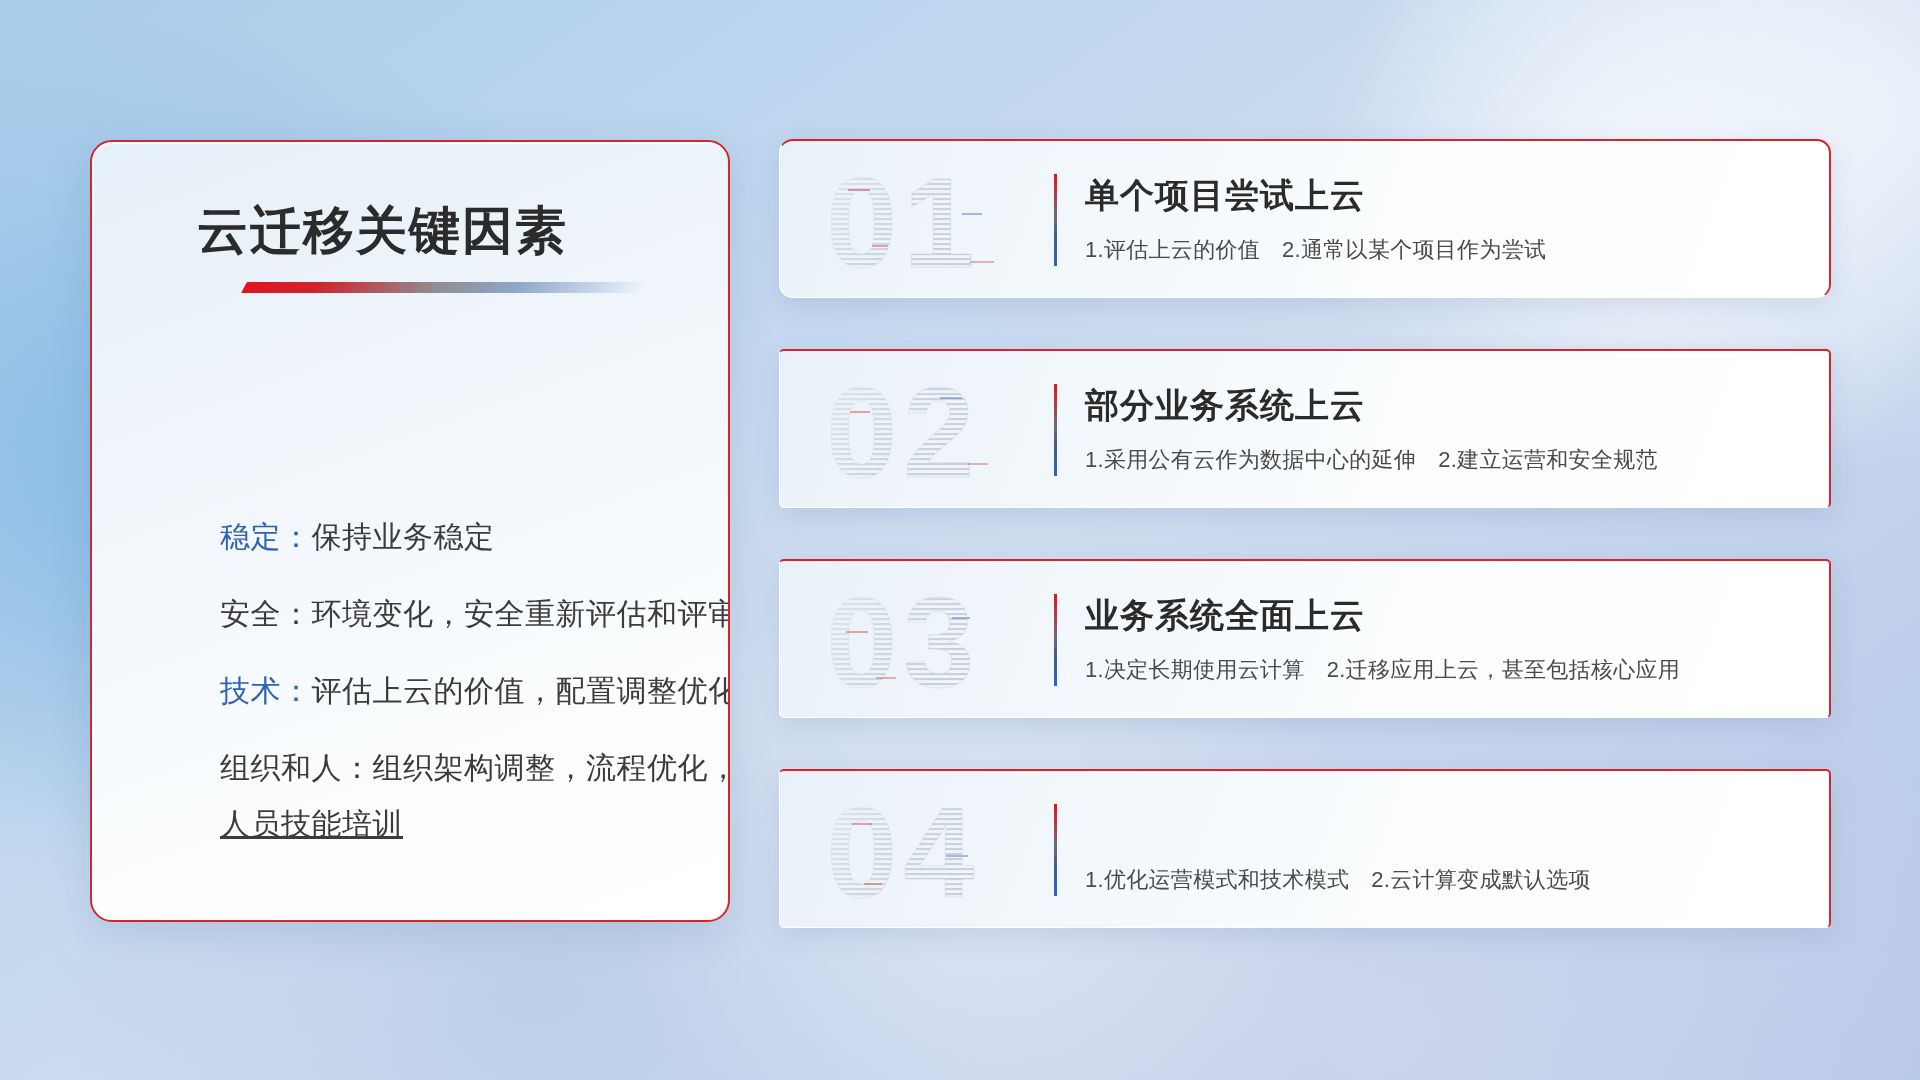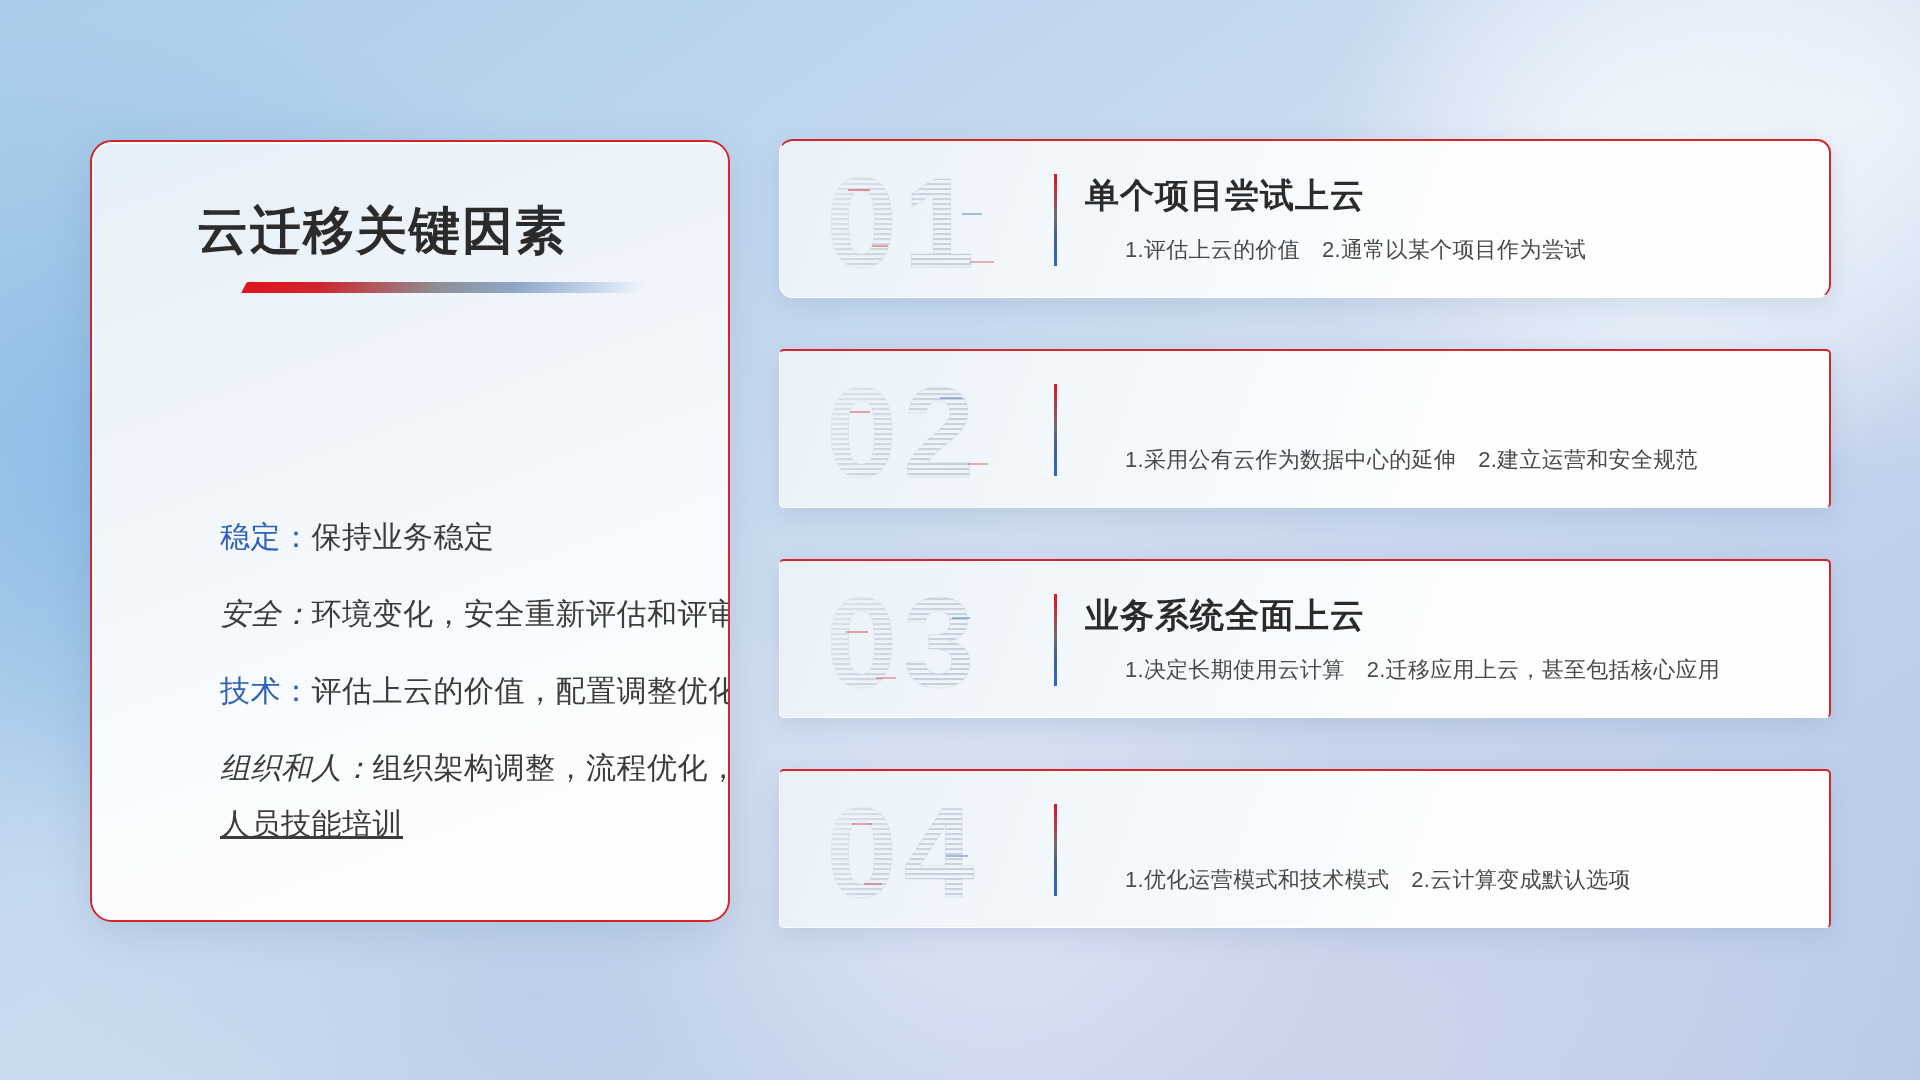--- a/index.html
+++ b/index.html
@@ -55,21 +55,21 @@
     transform:skewX(-28deg);
     border-radius:1px;
   }
   .lc-list { position:absolute; left:128px; top:380px; right:40px; }
   .lc-item {
     font-size:30px; line-height:1.0; color:#3c3c3c;
     margin-bottom:47px; white-space:nowrap; letter-spacing:0.5px;
   }
   .lc-item:last-child { margin-bottom:8px; }
   .lc-item .k { color:#2f62b5; }
-  .lc-item .k.plain { color:#3c3c3c;font-style:italic; }
+  .lc-item .k.plain { color:#3c3c3c; }
   .lc-item .wrap2 { display:block; margin-top:26px;text-decoration:underline; }
 
   
   .r-card {
     position:absolute; left:779px; width:1052px; height:159px;
     border-radius:5px;
     background:linear-gradient(110deg, #e9f1f8 0%, #f2f7fb 28%, #fbfdfe 60%, #ffffff 100%);
     border:1px solid rgba(255,255,255,0.9);
     border-right:2px solid #d5242c;
     border-top:2px solid #d5242c;
@@ -93,21 +93,20 @@
   }
   .r-title {
     position:absolute; left:305px; top:32px;
     font-size:34px; font-weight:bold; color:#2b2b2b; letter-spacing:1px;
     white-space:nowrap;
   }
   .r-desc {
     position:absolute; left:305px; top:94px;
     font-size:22px; color:#4a4a4a; letter-spacing:0.3px;
     white-space:nowrap;
-    margin-left:40px;
   }
   .r-desc .gap { display:inline-block; width:22px; }
 </style>
 </head>
 <body>
 
 <div class="stage">
 
   <div class="glow-a"></div>
   <div class="glow-b"></div>
@@ -192,20 +191,21 @@
         <g mask="url(#m2)">
           <text x="6" y="114" font-family="Liberation Sans, sans-serif" font-size="128" font-weight="bold" letter-spacing="6" fill="url(#scan2)">02</text>
           <text x="6" y="114" font-family="Liberation Sans, sans-serif" font-size="128" font-weight="bold" letter-spacing="6" fill="none" stroke="#aeb9c9" stroke-width="0.8" opacity="0.35">02</text>
         </g>
         <rect x="30" y="48" width="20" height="2" fill="#d5242c" opacity="0.4"></rect>
         <rect x="120" y="34" width="22" height="2" fill="#2f63c2" opacity="0.4"></rect>
         <rect x="148" y="100" width="20" height="2" fill="#d5242c" opacity="0.35"></rect>
       </svg>
     </div>
     <div class="r-bar"></div>
+    <div class="r-title">部分业务系统上云</div>
     <div class="r-desc">
       <span>1.采用公有云作为数据中心的延伸</span><span class="gap"></span><span>2.建立运营和安全规范</span>
     </div>
   </div>
 
   <div class="r-card c3">
     <div class="r-num">
       <svg viewBox="0 0 215 134" aria-hidden="true">
         <defs>
           <pattern id="scan3" width="4" height="5" patternUnits="userSpaceOnUse">

